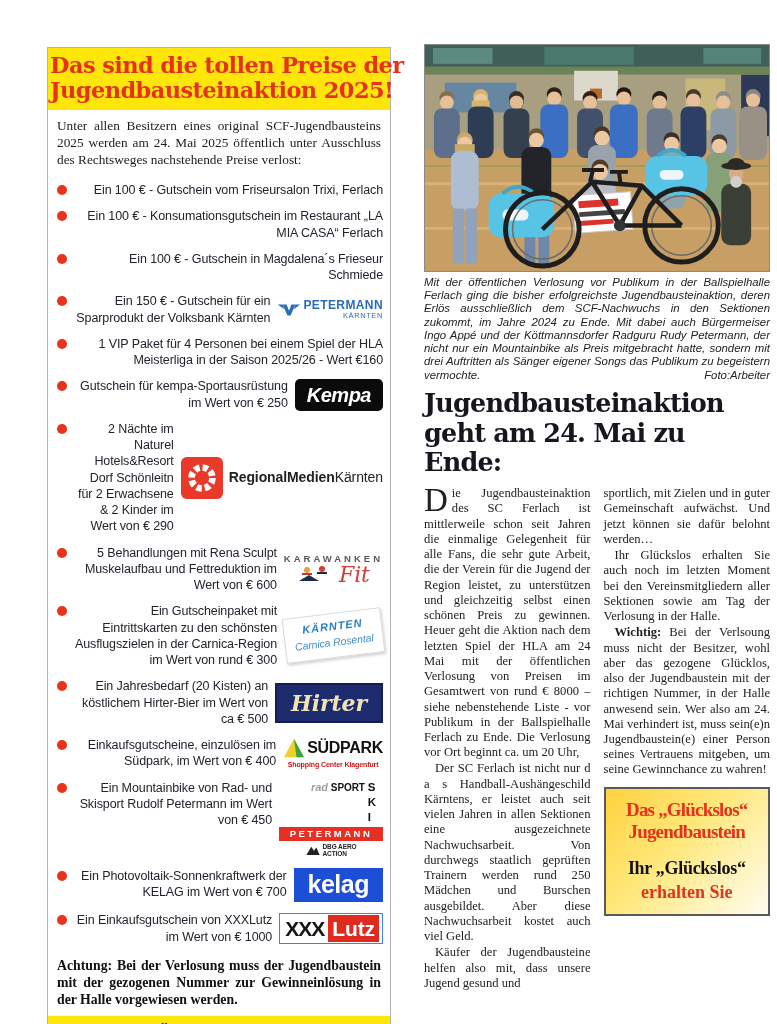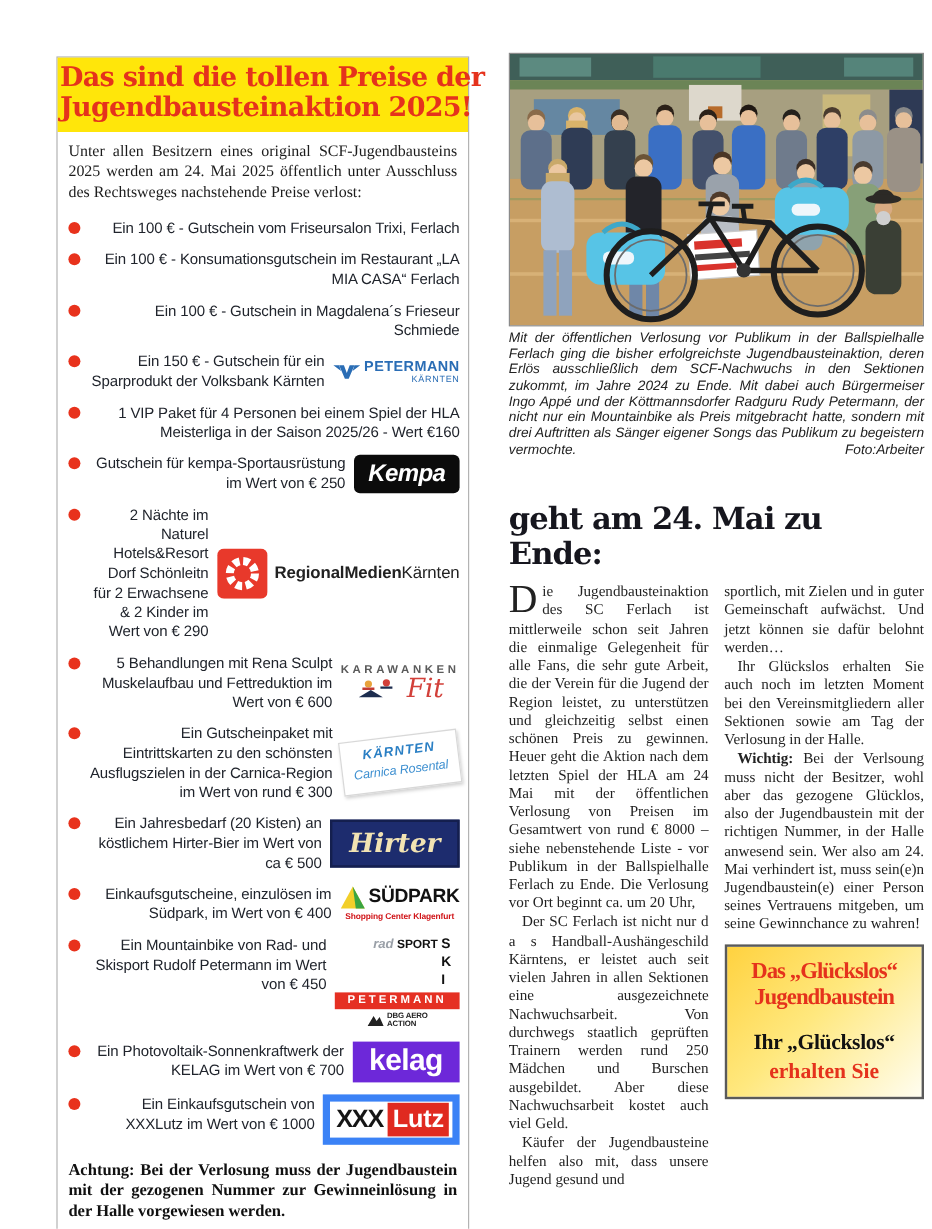--- a/index.html
+++ b/index.html
@@ -49,23 +49,23 @@
   .sp-sub { color:#d01317; font-size:7px; font-weight:bold; margin-top:1px; }
   .logo-petermann { flex-direction:column; align-items:center; width:104px; }
   .pm-r1 { display:flex; align-items:baseline; gap:3px; }
   .pm-rad { color:#9aa0a8; font-style:italic; font-weight:bold; font-size:11px;margin-left:32px; }
   .pm-sport { color:#111; font-weight:900; font-size:10px; }
   .pm-ski { color:#111; font-weight:900; font-size:11.5px; letter-spacing:2px; }
   .pm-bar { background:#e53023; color:#fff; font-weight:bold; letter-spacing:2.5px; font-size:9.5px;
             padding:1px 4px; width:100%; text-align:center; margin-top:2px; }
   .pm-r3 { display:flex; align-items:center; gap:3px; margin-top:2px; }
   .pm-dbg { font-size:6.5px; font-weight:bold; color:#222; width:34px; line-height:1.15; }
-  .logo-kelag { background:#6d28d9; padding:5px 14px 7px; }
+  .logo-kelag { background:#1d4ed8; padding:5px 14px 7px; }
   .kg-txt { color:#fff; font-weight:bold; font-size:25px; line-height:0.9; letter-spacing:-0.5px; }
-  .logo-xxxlutz { border:6px solid #3b82f6; background:#fff; align-items:center; padding:1px 3px; }
+  .logo-xxxlutz { border:1px solid #3b82f6; background:#fff; align-items:center; padding:1px 3px; }
   .xl-xxx { color:#151515; font-weight:900; font-size:21px; letter-spacing:-1px; padding:0 2px; }
   .xl-lutz { background:#e02a20; color:#fff; font-weight:900; font-size:21px; padding:0 4px; margin-left:2px; }
 
   .achtung { font-family:"Liberation Serif", serif; font-weight:bold; font-size:13.8px; line-height:1.25;
              text-align:justify; padding:2px 9px 7px; color:#101010; }
   .banner { background:#ffe60a; text-align:center; font-family:"DejaVu Serif", serif; font-weight:bold;
             font-size:15.5px; letter-spacing:-0.2px; color:#131313; padding:4px 0 6px; white-space:nowrap; }
 
   
   .right-col { position:absolute; left:424px; top:44px; width:346px; }
@@ -358,21 +358,21 @@
         </g>
         <circle cx="196" cy="182" r="6" fill="#333333"></circle>
       </svg>
       <figcaption class="caption">
         <span>Mit der öffentlichen Verlosung vor Publikum in der Ballspielhalle Ferlach ging die bisher erfolgreichste Jugendbausteinaktion, deren Erlös ausschließlich dem SCF-Nachwuchs in den Sektionen zukommt, im Jahre 2024 zu Ende. Mit dabei auch Bürgermeiser Ingo Appé und der Köttmannsdorfer Radguru Rudy Petermann, der nicht nur ein Mountainbike als Preis mitgebracht hatte, sondern mit drei Auftritten als Sänger eigener Songs das Publikum zu begeistern vermochte.</span>
         <span class="credit">Foto:Arbeiter</span>
       </figcaption>
     </figure>
 
     <h1 class="headline">
-      <br>
+      <span>Jugendbausteinaktion</span><br>
       <span>geht am 24. Mai zu Ende:</span>
     </h1>
 
     <div class="article">
       <div class="acol" id="acol1">
           <p class=""><span class="dropcap">D</span>ie Jugendbausteinaktion des SC Ferlach ist mittlerweile schon seit Jahren die einmalige Gelegenheit für alle Fans, die sehr gute Arbeit, die der Verein für die Jugend der Region leistet, zu unterstützen und gleichzeitig selbst einen schönen Preis zu gewinnen. Heuer geht die Aktion nach dem letzten Spiel der HLA am 24 Mai mit der öffentlichen Verlosung von Preisen im Gesamtwert von rund € 8000 – siehe nebenstehende Liste - vor Publikum in der Ballspielhalle Ferlach zu Ende. Die Verlosung vor Ort beginnt ca. um 20 Uhr,</p>
           <p class="indent">Der SC Ferlach ist nicht nur d a s Handball-Aushängeschild Kärntens, er leistet auch seit vielen Jahren in allen Sektionen eine ausgezeichnete Nachwuchsarbeit. Von durchwegs staatlich geprüften Trainern werden rund 250 Mädchen und Burschen ausgebildet. Aber diese Nachwuchsarbeit kostet auch viel Geld.</p>
           <p class="indent">Käufer der Jugendbausteine helfen also mit, dass unsere Jugend gesund und</p>
         </div>
       <div class="acol">

